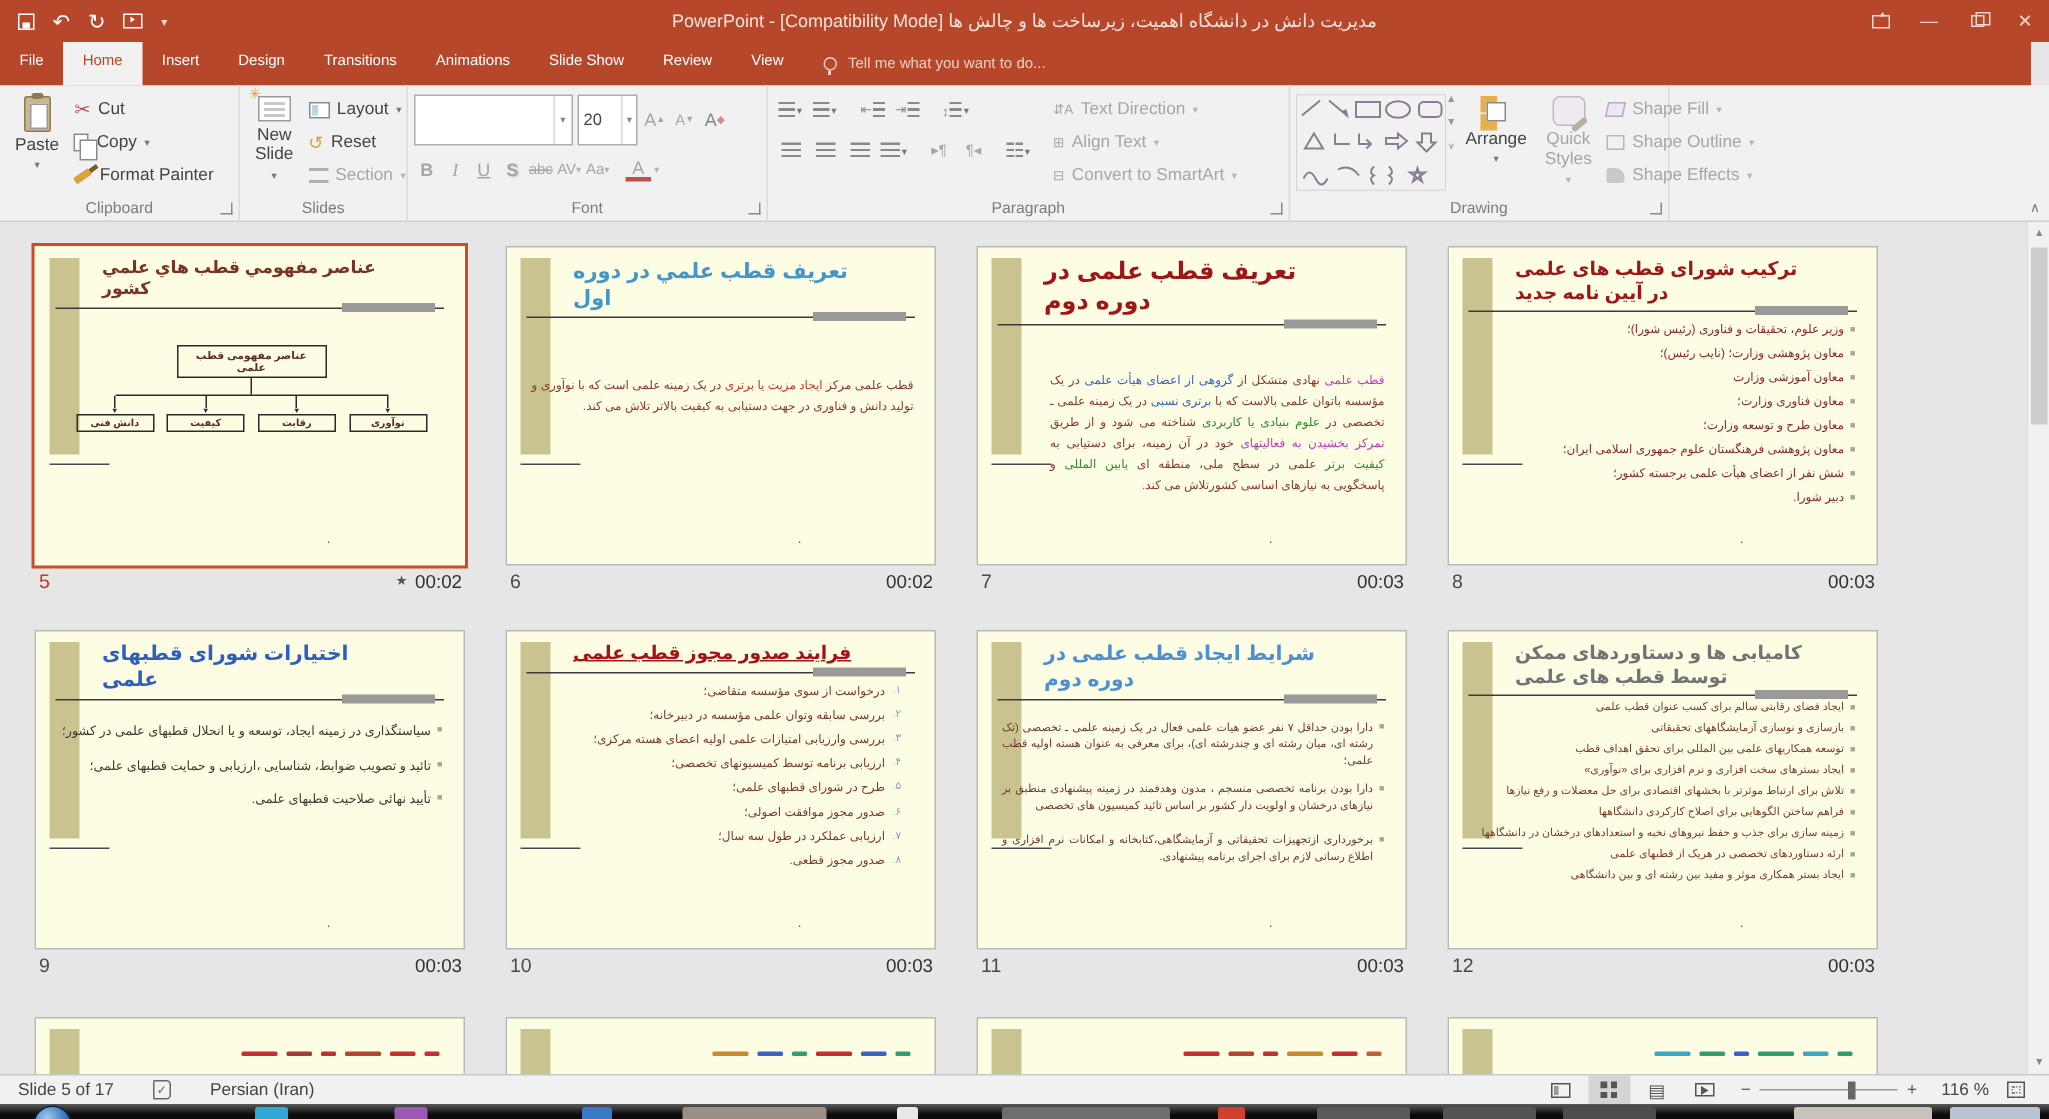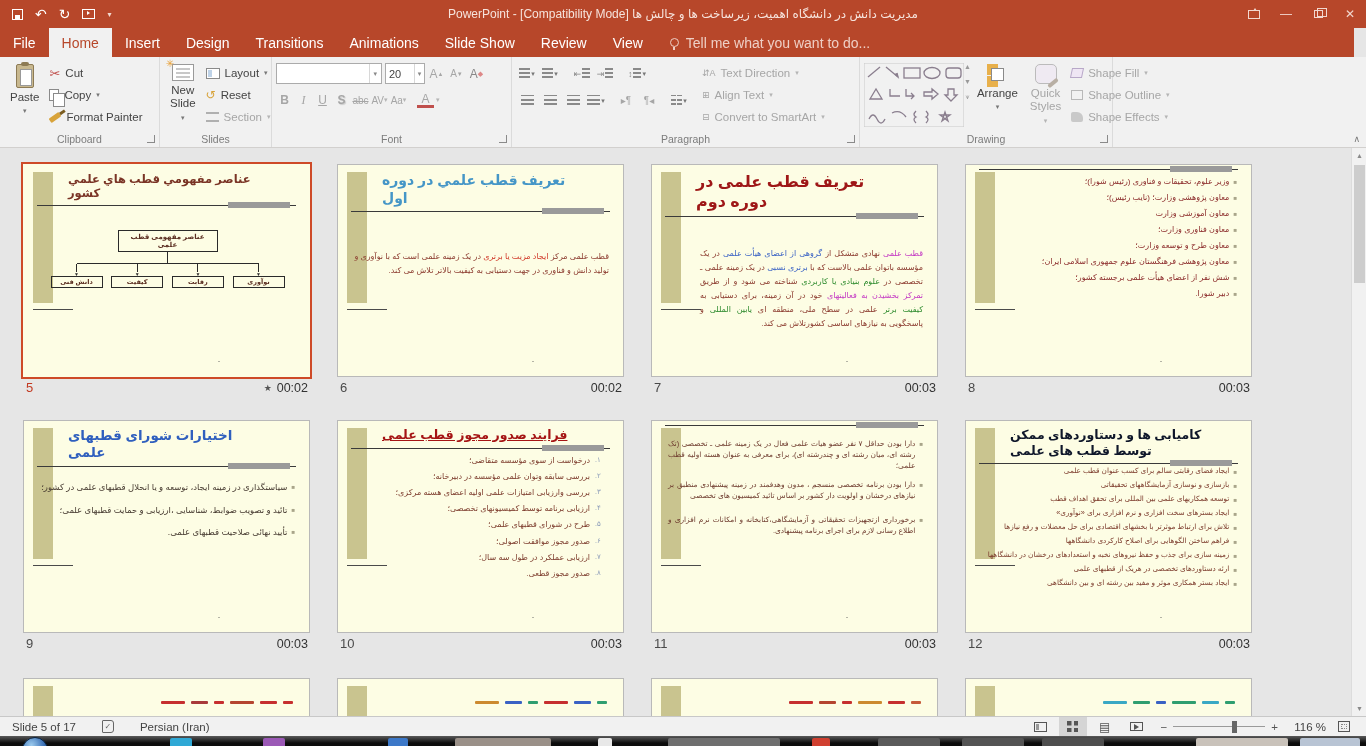--- a/index.html
+++ b/index.html
@@ -21,21 +21,21 @@
   .qat-caret { color:#F3D9CF; font-size:8px; }
   .tb-title { position:absolute; left:200px; right:200px; text-align:center; font-size:12px; color:#F6E3DC; direction:rtl; white-space:nowrap; overflow:hidden; }
   .winctrl { margin-left:auto; display:flex; z-index:3; }
   .winbtn { width:32px; height:28px; display:flex; align-items:center; justify-content:center; color:#F2D8D0; font-size:12px; }
   .i-ribopts { width:12px; height:9px; border:1px solid #F2D8D0; position:relative; display:inline-block;}
   .i-ribopts::before{content:""; position:absolute; left:4px; top:-3px; border-left:2px solid transparent; border-right:2px solid transparent; border-bottom:3px solid #F2D8D0;}
   .i-restore { width:9px; height:8px; border:1px solid #F2D8D0; position:relative; display:inline-block; }
   .i-restore::before { content:""; position:absolute; left:2px; top:-3px; width:8px; height:7px; border:1px solid #F2D8D0; }
 
   
-  .tabbar { position:absolute; top:28px; left:0; right:12px; height:29px; background:#B7472A; display:flex; align-items:stretch; color:#fff; font-size:14px; }
+  .tabbar { position:absolute; top:28px; left:0; right:12px; height:29px; background:#B7472A; display:flex; align-items:stretch; color:#fff; font-size:10px; }
   .tab { padding:7px 13px 6px; cursor:default; }
   .tab.active { background:#F1F1F1; color:#B7472A; }
   .tellme { display:flex; align-items:center; gap:7px; margin-left:14px; color:#EECFC5; }
   .i-bulb { width:9px; height:9px; border:1.5px solid #EECFC5; border-radius:50%; position:relative; display:inline-block;}
   .i-bulb::after { content:""; position:absolute; left:2px; bottom:-4px; width:2px; height:3px; background:#EECFC5; }
   .rightacct { margin-left:auto; display:flex; align-items:center; }
   .signin { padding:0 16px; color:#fff; }
   .sharebtn { background:#A03D23; height:29px; display:flex; align-items:center; gap:6px; padding:0 16px; color:#fff; }
   .i-person { width:8px; height:8px; border:1.5px solid #fff; border-radius:50%; position:relative; display:inline-block; }
   .i-person::after { content:""; position:absolute; left:-3px; top:8px; width:12px; height:5px; border:1.5px solid #fff; border-bottom:none; border-radius:6px 6px 0 0; }
@@ -61,21 +61,21 @@
   .i-copy::after { content:""; position:absolute; left:3px; top:3px; width:10px; height:12px; border:1px solid #8A8A8A; background:#fff; }
   .i-brush { width:12px; height:5px; background:#D8A33A; transform:rotate(-35deg); border-radius:1px; position:relative; }
   .i-brush::after{ content:""; position:absolute; right:-6px; top:1px; width:6px; height:3px; background:#7A5C20; }
   .i-newslide { width:22px; height:17px; background:#fff; border:1px solid #9A9A9A; position:relative; }
   .i-newslide::before { content:""; position:absolute; left:3px; top:3px; right:3px; height:2px; background:#C8C8C8; box-shadow:0 4px 0 #C8C8C8, 0 8px 0 #C8C8C8; }
   .i-newslide::after { content:"✳"; position:absolute; left:-7px; top:-7px; color:#E8A33D; font-size:10px; }
   .i-layout { width:14px; height:11px; border:1px solid #8A8A8A; background:#fff; position:relative; }
   .i-layout::after { content:""; position:absolute; left:1px; top:1px; width:4px; height:7px; background:#BFD3E8; }
   .i-reset { color:#D8A33A; font-size:12px; line-height:1; }
   .i-section { width:13px; height:10px; border-top:2px solid #B0B0B0; border-bottom:2px solid #B0B0B0; position:relative; }
-  .combo { background:#fff; border:1px solid #ABABAB; height:21px; display:flex; align-items:center; font-size:11px; color:#444; }
+  .combo { background:#fff; border:1px solid #ABABAB; height:34px; display:flex; align-items:center; font-size:11px; color:#444; }
   .combo input { border:none; outline:none; width:100%; font-size:11px; font-family:inherit; color:#444; padding:0 3px; background:transparent; }
   .combo .dd { width:14px; height:100%; border-left:1px solid #D8D8D8; display:flex; align-items:center; justify-content:center; font-size:7px; color:#888; }
   .fbtn { min-width:17px; height:20px; display:flex; align-items:center; justify-content:center; font-size:12px; }
   .ic-bars { width:13px; height:11px; background:repeating-linear-gradient(to bottom,#8A8A8A 0 1.5px,transparent 1.5px 4.2px); }
   .pbtn { width:22px; height:21px; display:flex; align-items:center; justify-content:center; gap:1px; }
   .i-arrange { width:20px; height:20px; position:relative; }
   .i-arrange::before { content:""; position:absolute; left:0; top:0; width:11px; height:11px; background:#E8B04B; }
   .i-arrange::after { content:""; position:absolute; left:4px; top:4px; width:11px; height:11px; background:#fff; border:1px solid #8A8A8A; box-shadow:-5px 7px 0 -1px #E8B04B; }
   .i-qstyle { width:22px; height:20px; background:#EFEAF2; border:1px solid #BBB; border-radius:5px; position:relative; }
   .i-qstyle::after { content:""; position:absolute; right:-3px; bottom:-2px; width:12px; height:4px; background:#B8AFA4; transform:rotate(-40deg); border-radius:2px; }
@@ -522,20 +522,21 @@
             <span class="num">7</span>
             <span class="time">
               <span>00:03</span>
             </span>
           </div>
         </div>
         <div class="cell">
           <div class="card">
             <div class="leftbar"></div>
             <div class="leftbar-line"></div>
+            <div class="stitle" style="color: rgb(158, 23, 23); font-size: 12.5px;">ترکیب شورای قطب های علمی در آیین نامه جدید</div>
             <div class="rule">
               <span class="grayseg"></span>
             </div>
             <div class="sbody" style="margin-top: 6px; font-size: 8px; text-align: right;">
               <div class="brow" style="margin-bottom: 4px;">
                 <span class="sq">■</span>
                 <span style="color: rgb(139, 42, 42); line-height: 1.5; flex: 1 1 0%;">وزیر علوم، تحقیقات و فناوری (رئیس شورا)؛</span>
               </div>
               <div class="brow" style="margin-bottom: 4px;">
                 <span class="sq">■</span>
@@ -656,20 +657,21 @@
             <span class="num">10</span>
             <span class="time">
               <span>00:03</span>
             </span>
           </div>
         </div>
         <div class="cell">
           <div class="card">
             <div class="leftbar"></div>
             <div class="leftbar-line"></div>
+            <div class="stitle" style="color: rgb(77, 143, 209); font-size: 13.5px;">شرایط ایجاد قطب علمی  در دوره دوم</div>
             <div class="rule">
               <span class="grayseg"></span>
             </div>
             <div class="sbody" style="margin-top: 12px; font-size: 7.4px; text-align: justify;">
               <div class="brow" style="margin-bottom: 8px;">
                 <span class="sq">■</span>
                 <span style="color: rgb(110, 59, 46); line-height: 1.5; flex: 1 1 0%;">دارا بودن حداقل ۷ نفر عضو هیات علمی فعال در یک زمینه علمی ـ تخصصی (تک رشته ای، میان رشته ای و چندرشته ای)، برای معرفی به عنوان هسته اولیه قطب علمی؛</span>
               </div>
               <div class="brow" style="margin-bottom: 12px;">
                 <span class="sq">■</span>
@@ -686,21 +688,21 @@
             <span class="num">11</span>
             <span class="time">
               <span>00:03</span>
             </span>
           </div>
         </div>
         <div class="cell">
           <div class="card">
             <div class="leftbar"></div>
             <div class="leftbar-line"></div>
-            <div class="stitle" style="color: #0f172a; font-size: 12.5px;">کامیابی ها و دستاوردهای ممکن توسط قطب های علمی</div>
+            <div class="stitle" style="color: #737373; font-size: 12.5px;">کامیابی ها و دستاوردهای ممکن توسط قطب های علمی</div>
             <div class="rule">
               <span class="grayseg"></span>
             </div>
             <div class="sbody" style="margin-top: 2px; font-size: 7.3px; text-align: right;">
               <div class="brow" style="margin-bottom: 3px;">
                 <span class="sq">■</span>
                 <span style="color: rgb(124, 59, 44); line-height: 1.5; flex: 1 1 0%;">ایجاد فضای رقابتی سالم برای کسب عنوان قطب علمی</span>
               </div>
               <div class="brow" style="margin-bottom: 3px;">
                 <span class="sq">■</span>

